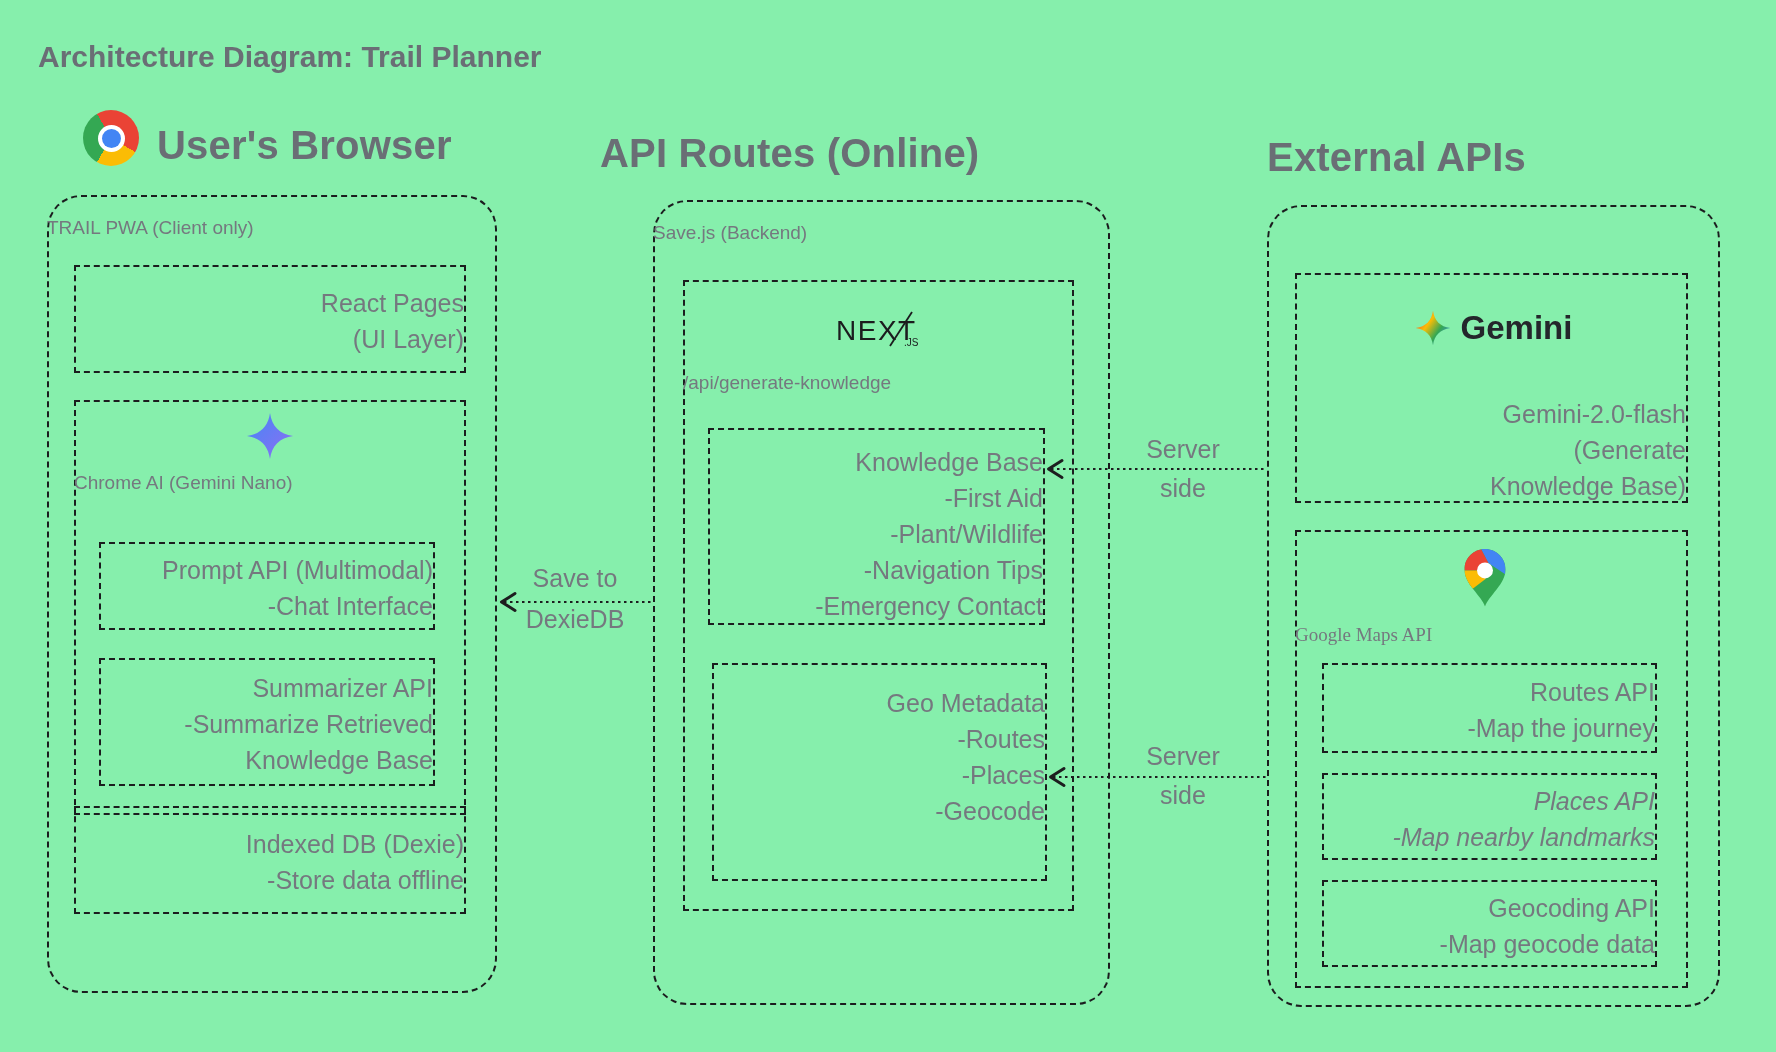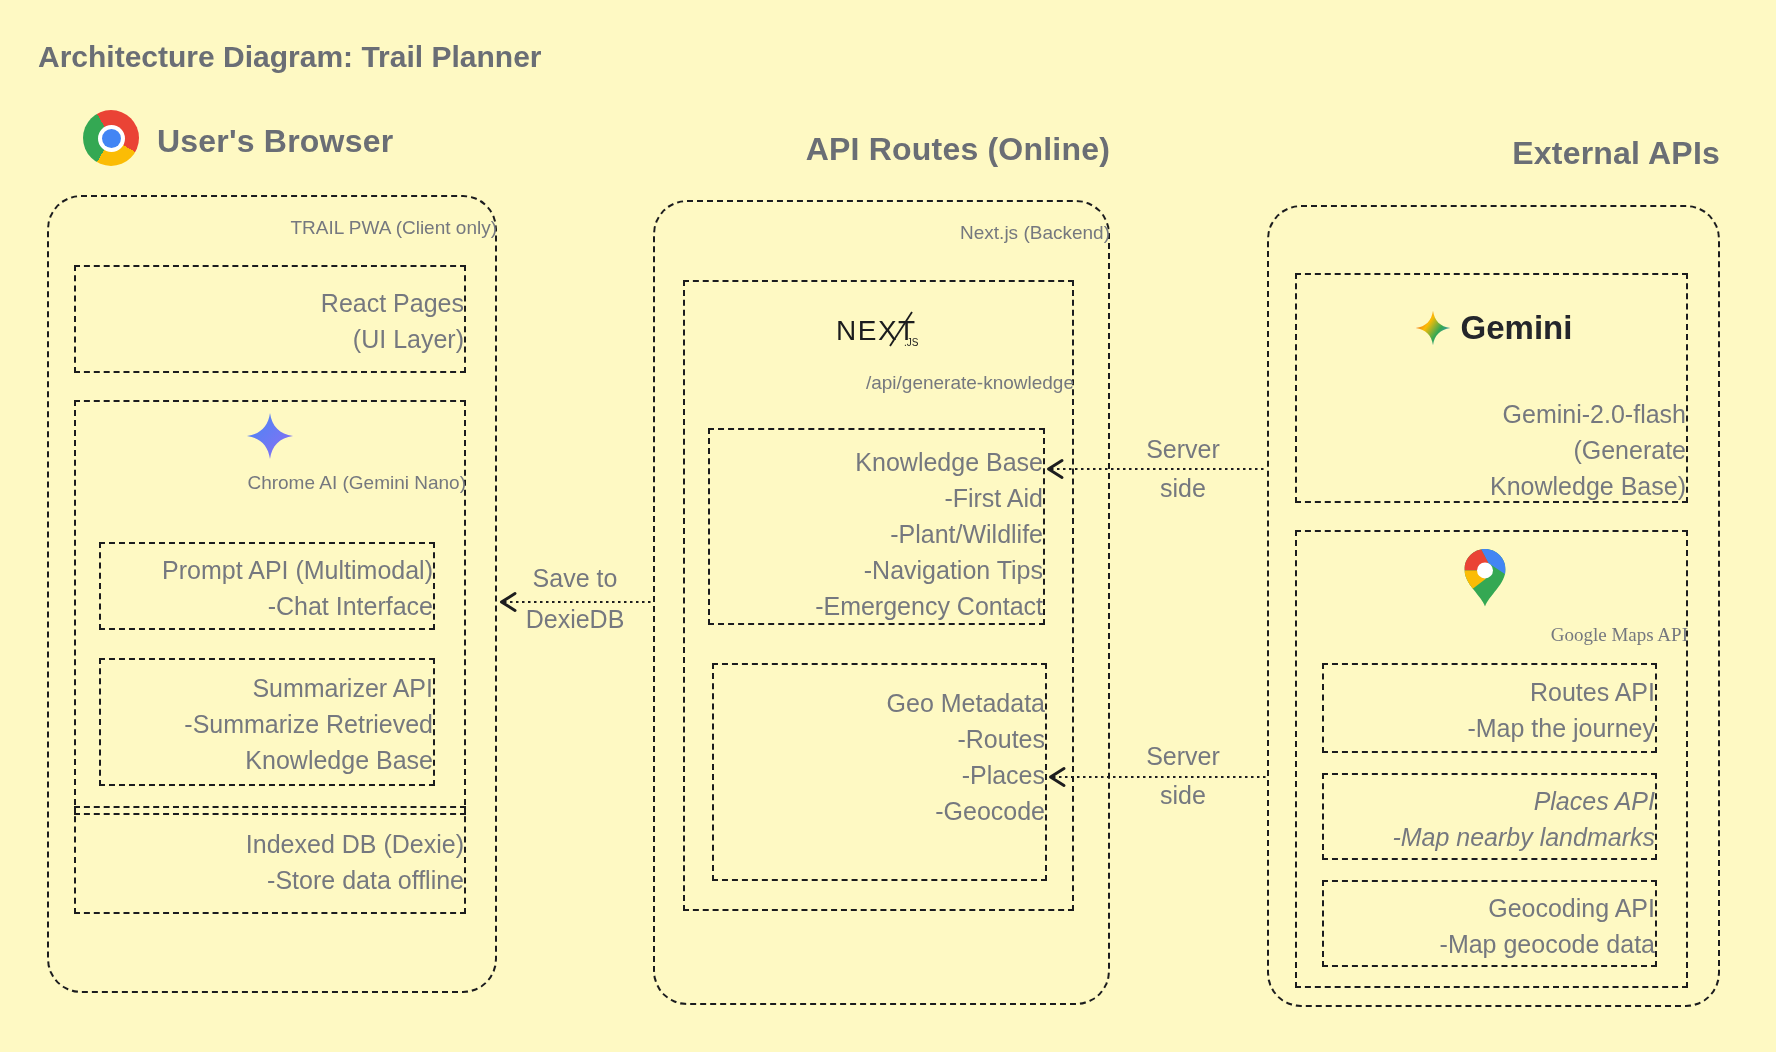--- a/index.html
+++ b/index.html
@@ -1,22 +1,22 @@
 <!DOCTYPE html>
 <html><head>
 <meta charset="utf-8">
 <style>
   html,body{margin:0;padding:0;background:#ffffff;}
-  #stage{position:relative;width:1776px;height:1052px;background:#fef9c3;overflow:hidden;
+  #stage{position:relative;width:1776px;height:1052px;background:#86efac;overflow:hidden;
          font-family:"Liberation Sans",sans-serif;}
   .abs{position:absolute;}
   .box{position:absolute;border:2px dashed #1b1c1e;box-sizing:border-box;background:transparent;}
   .rbox{border-radius:34px;}
-  .hdr{position:absolute;color:#6a6e75;font-size:32px;font-weight:700;letter-spacing:.2px;}
-  .ctr{text-align:right;}
+  .hdr{position:absolute;color:#6a6e75;font-size:40px;font-weight:700;letter-spacing:.2px;}
+  .ctr{text-align:left;}
   .line{font-size:25px;font-weight:500;color:#75787f;line-height:36px;white-space:nowrap;}
   .stack{position:absolute;display:flex;flex-direction:column;align-items:flex-end;box-sizing:border-box;width:100%;}
   .title{position:absolute;color:#6a6e75;font-size:30px;font-weight:700;}
   .boxlabel{position:absolute;font-size:19px;font-weight:500;color:#75787f;}
   .chrome-icon{position:absolute;width:56px;height:56px;border-radius:50%;
     background:conic-gradient(from 120deg,#fbbc05 0deg 90deg,#34a853 90deg 210deg,#ea4335 210deg 360deg);}
   .chrome-icon .w{position:absolute;left:50%;top:50%;width:27px;height:27px;margin:-13.5px 0 0 -13.5px;
     border-radius:50%;background:#fff;}
   .chrome-icon .b{position:absolute;left:50%;top:50%;width:19px;height:19px;margin:-9.5px 0 0 -9.5px;
     border-radius:50%;background:#4285f4;}
@@ -81,21 +81,21 @@
   </div>
 
   <div class="box" style="left:74px;top:806px;width:392px;height:108px;">
     <div class="stack" style="top:0;height:108px;justify-content:center;">
       <div class="line">Indexed DB (Dexie)</div>
       <div class="line">-Store data offline</div>
     </div>
   </div>
 
   <div class="box rbox" style="left:653px;top:200px;width:457px;height:805px;"></div>
-  <div class="boxlabel ctr" style="left:653px;top:222px;width:457px;">Next.js (Backend)</div>
+  <div class="boxlabel ctr" style="left:653px;top:222px;width:457px;">Save.js (Backend)</div>
 
   <div class="box" style="left:683px;top:280px;width:391px;height:631px;"></div>
 
   <svg class="abs" style="left:832px;top:304px;" width="94" height="52" viewBox="0 0 94 52">
     <text x="4" y="36" font-family="Liberation Sans, sans-serif" font-size="28" font-weight="400" letter-spacing="1.5" fill="#1b1c1e">NEXT</text>
     <line x1="58" y1="42" x2="80" y2="8" stroke="#1b1c1e" stroke-width="1.8"></line>
     <text x="72" y="42" font-family="Liberation Sans, sans-serif" font-size="10" font-weight="400" fill="#1b1c1e">.JS</text>
   </svg>
 
   <div class="boxlabel ctr" style="left:683px;top:372px;width:391px;">/api/generate-knowledge</div>

